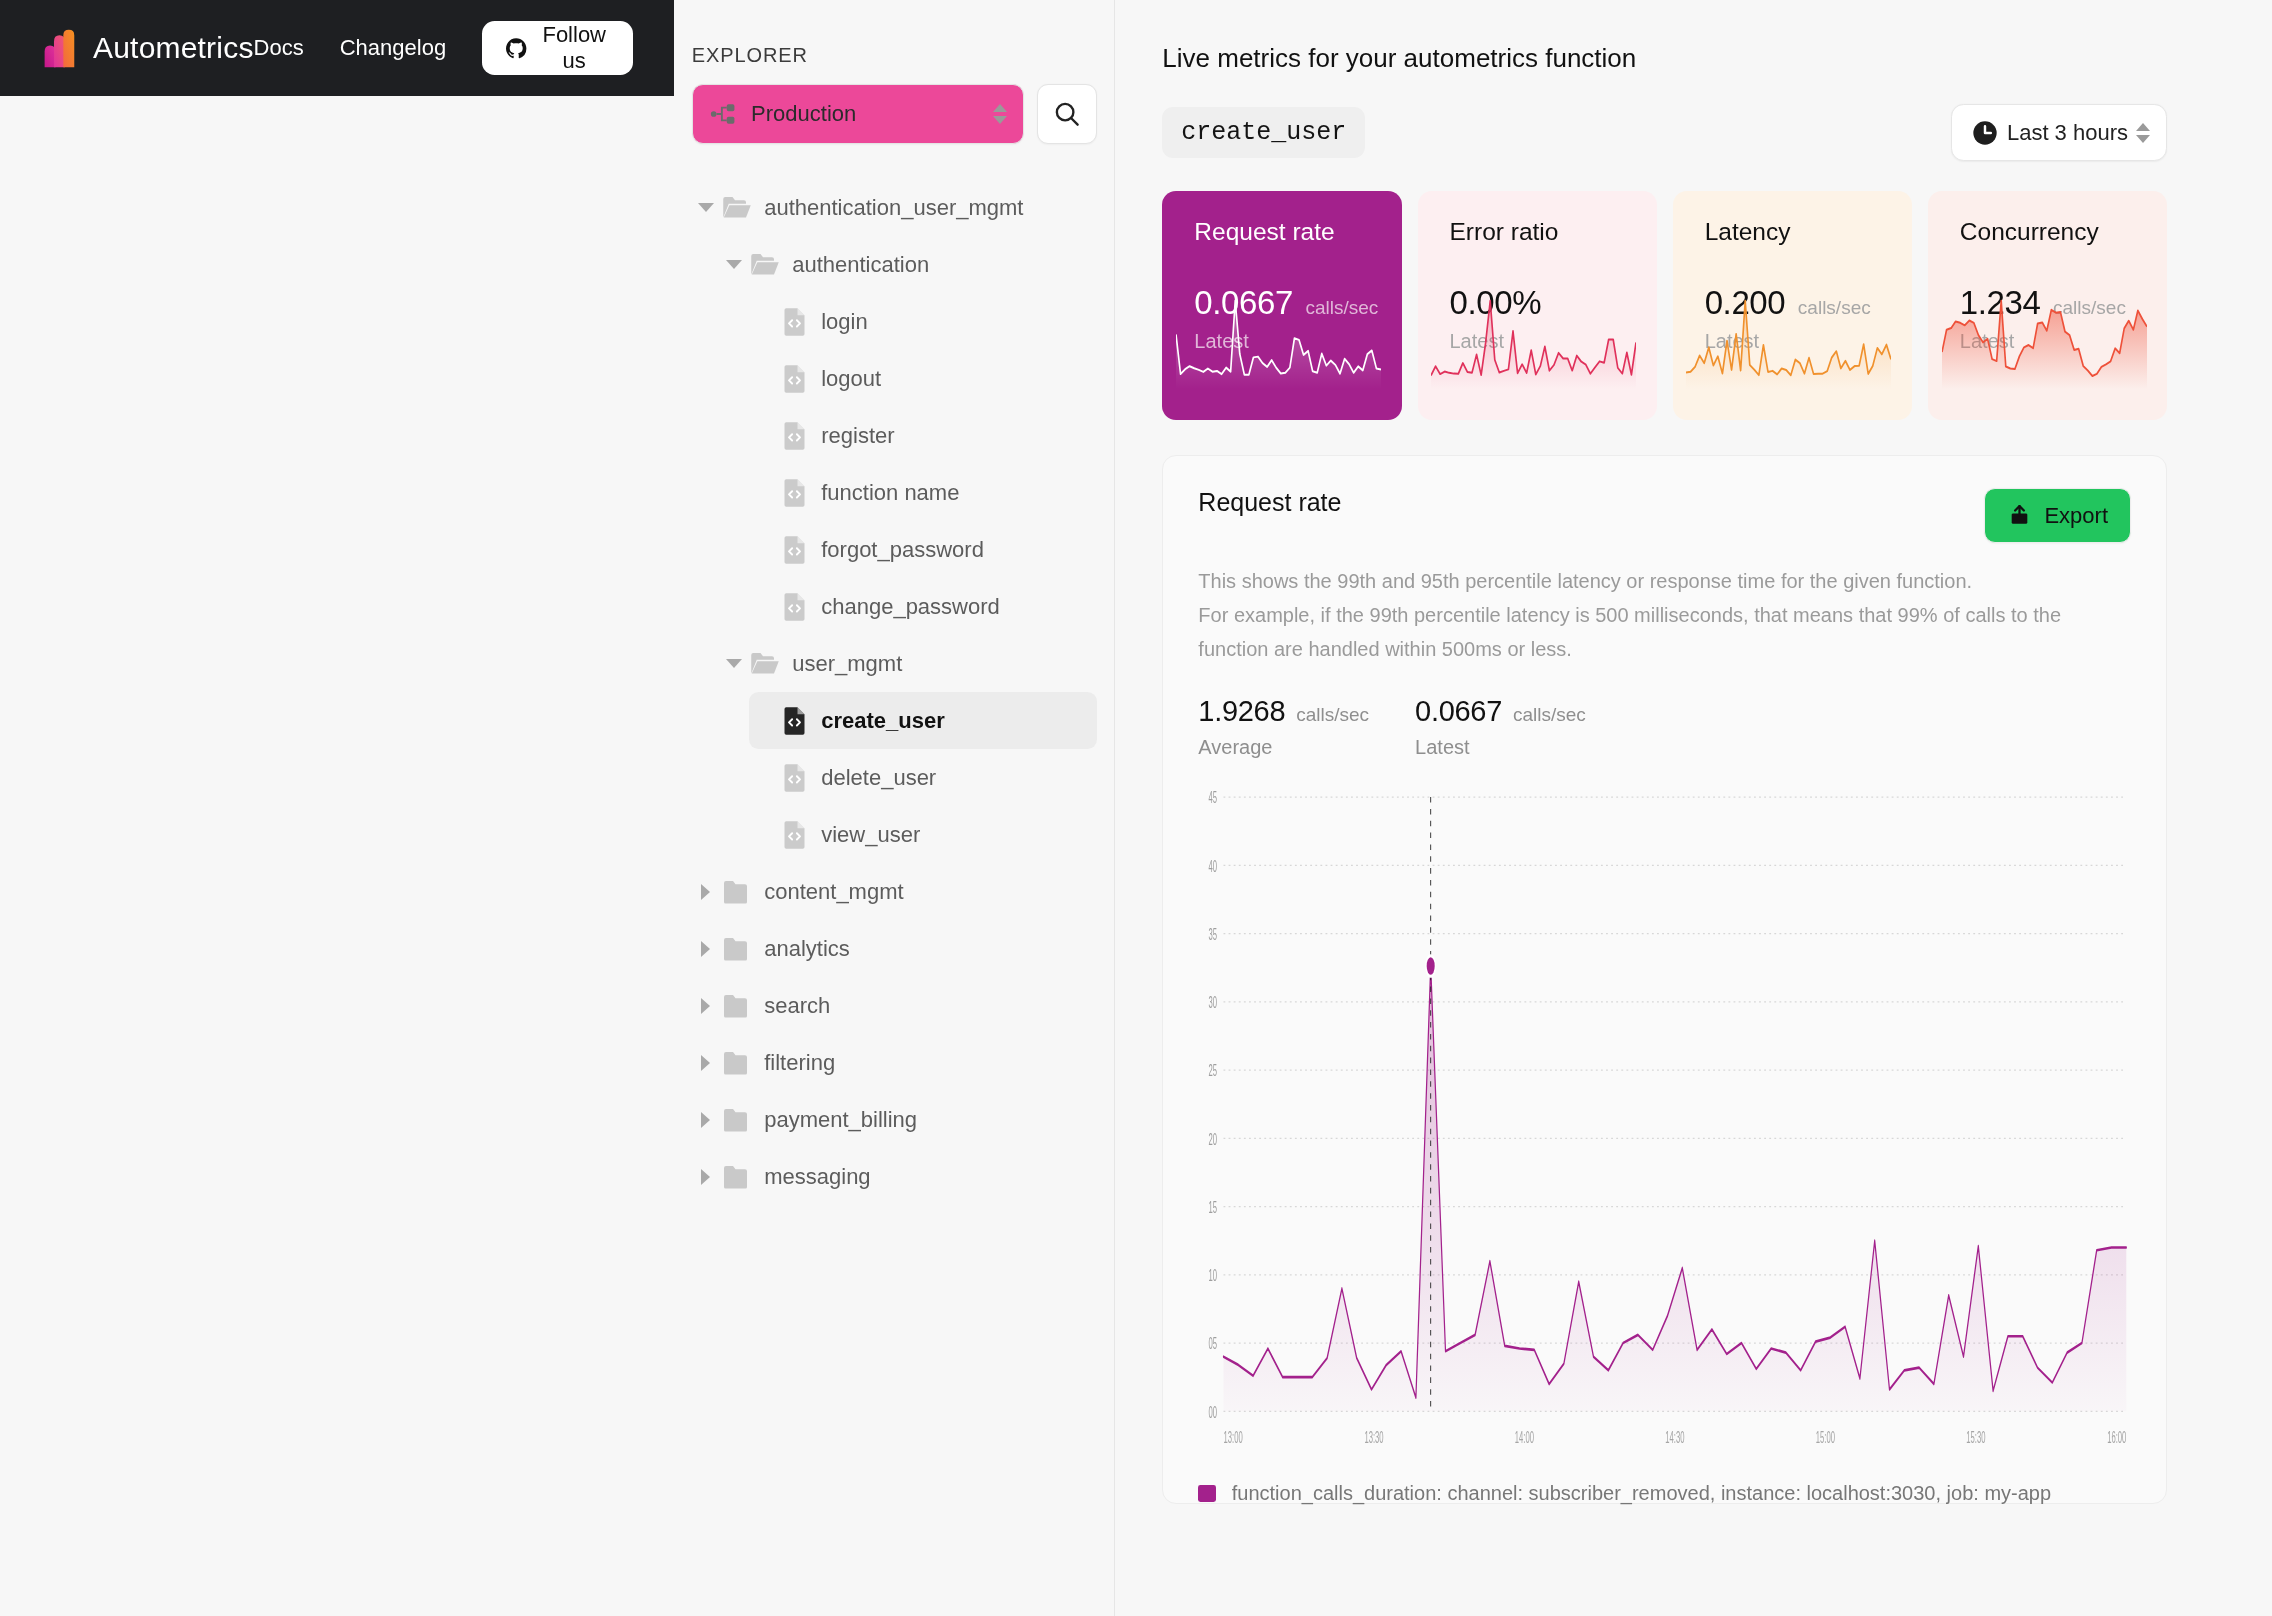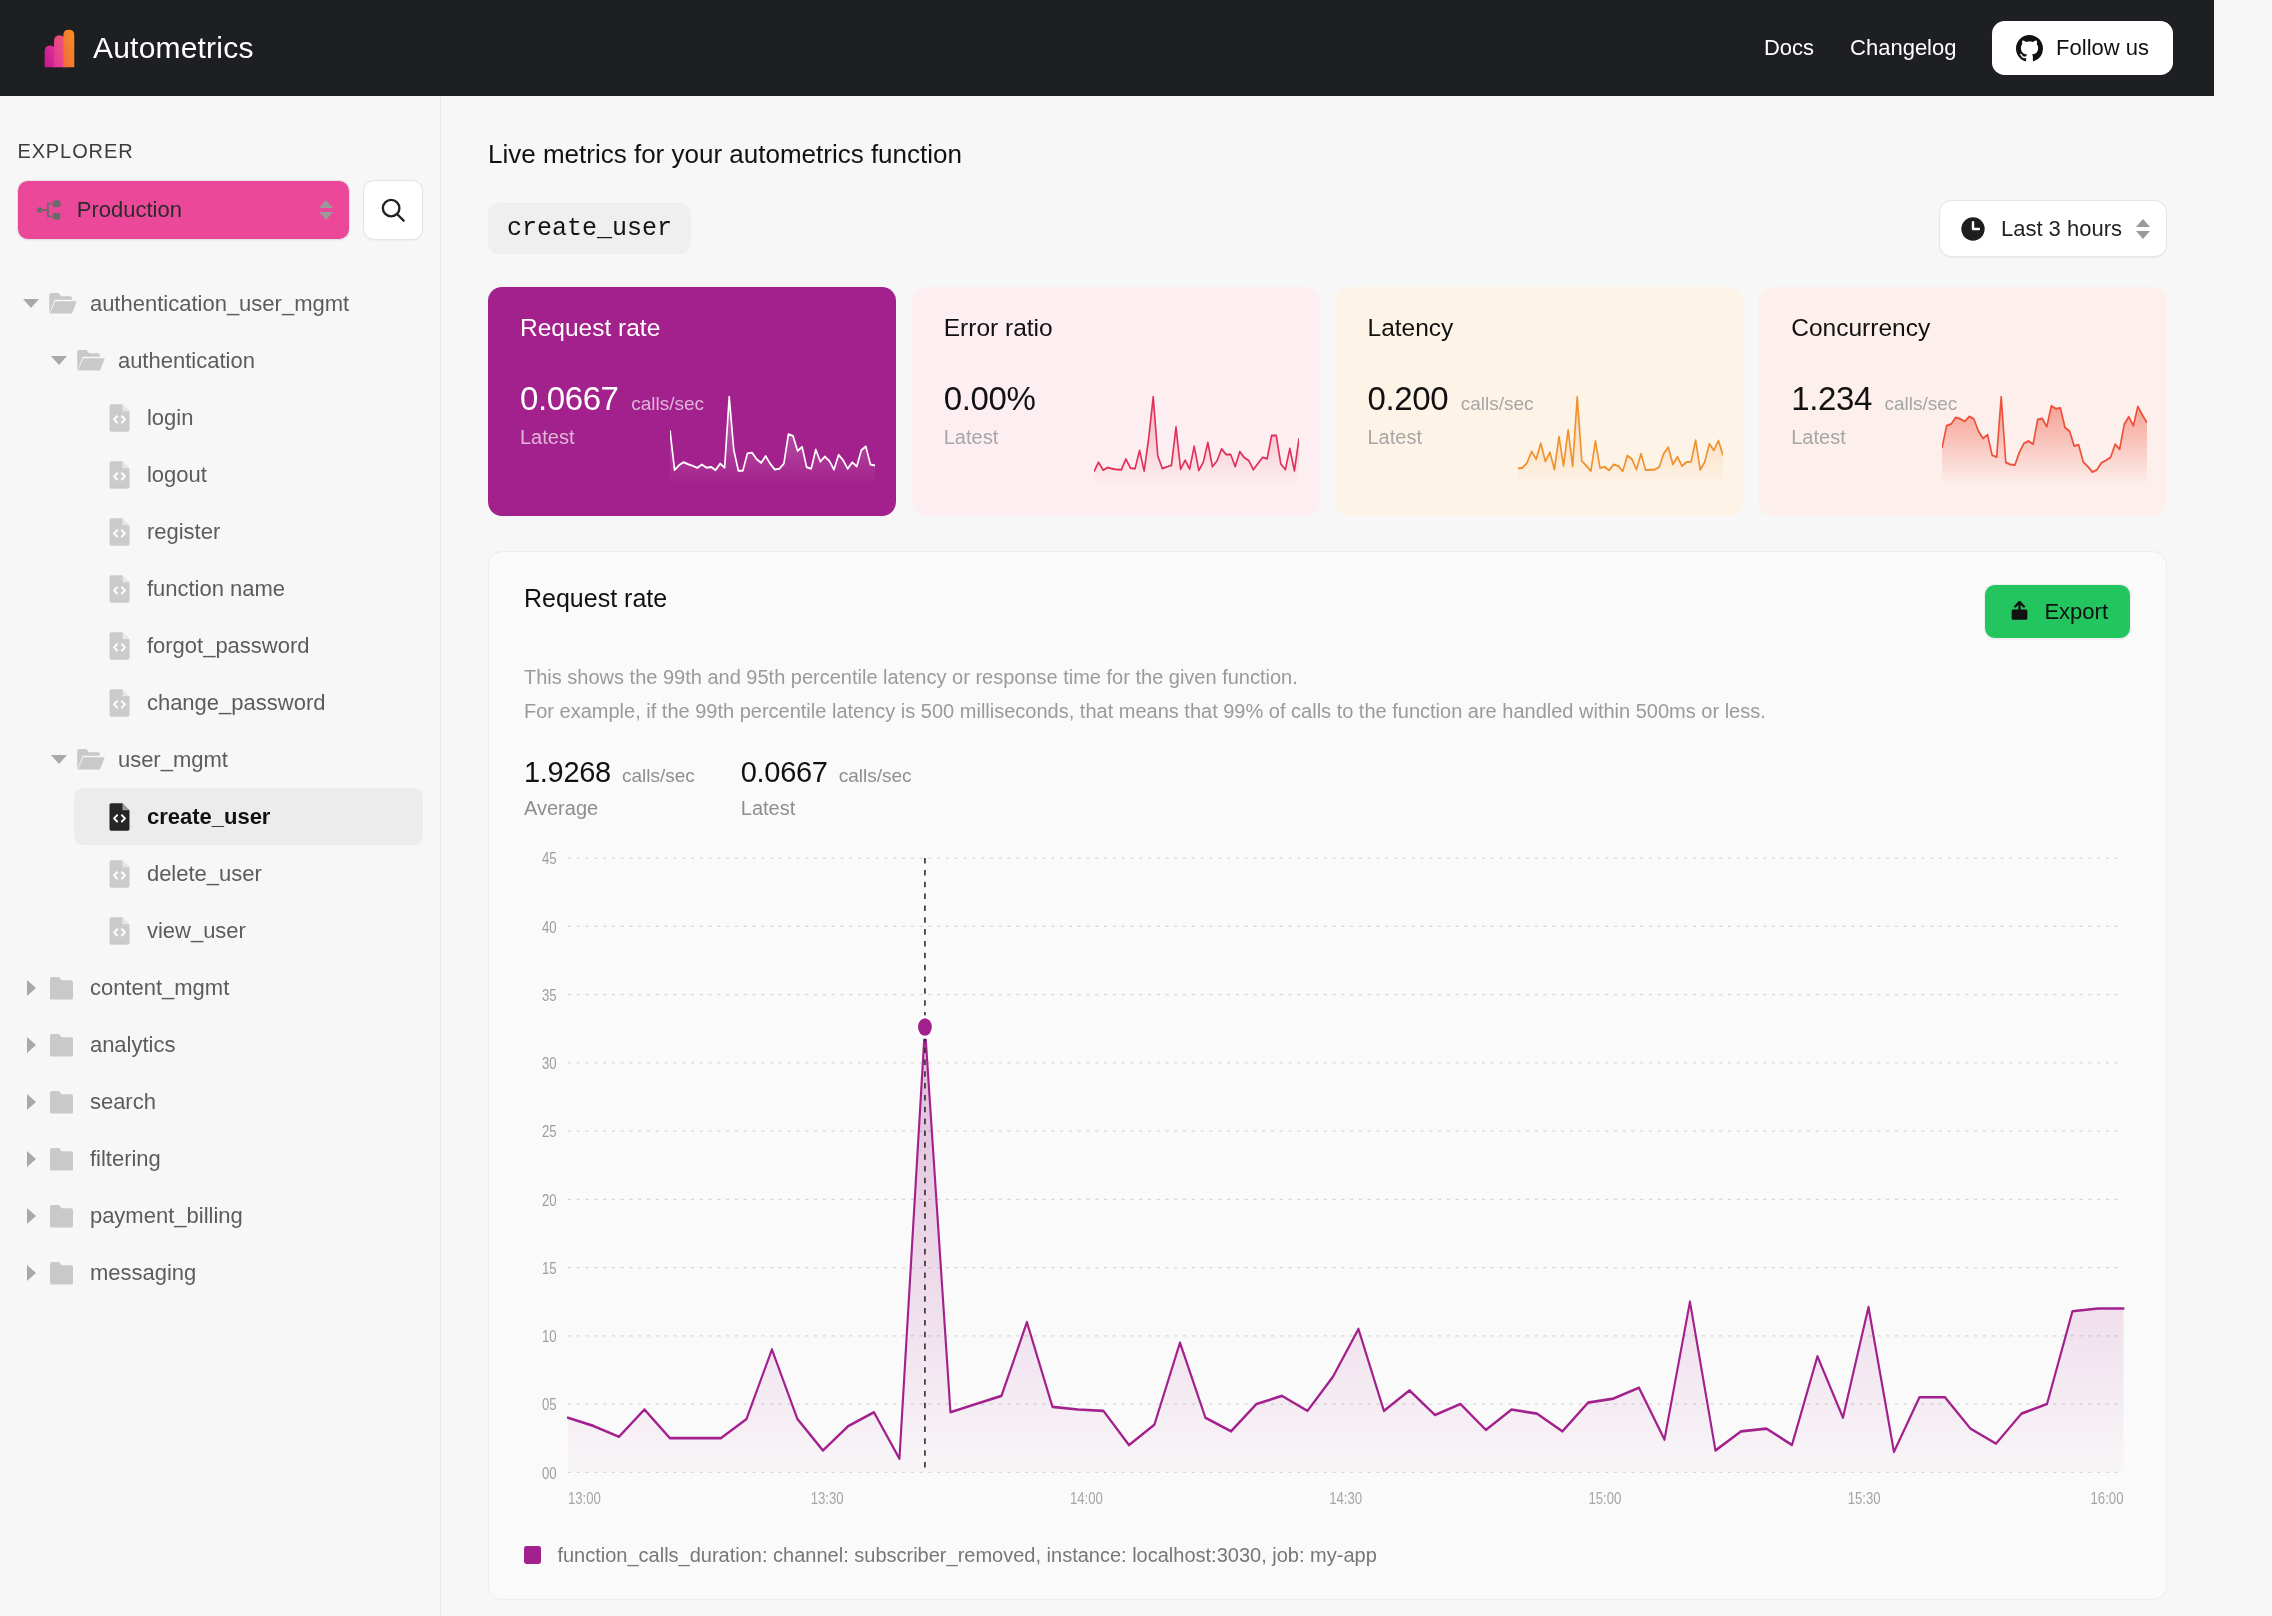--- a/index.html
+++ b/index.html
@@ -2,21 +2,21 @@
 <html style="font-size:12.6px"><head>
 <meta charset="utf-8">
 <style>
   * { box-sizing: border-box; margin: 0; padding: 0; }
   html, body {
     width: 2273px; height: 1616px;
     font-family: "Liberation Sans", sans-serif;
     background: #F7F7F7;
     overflow: hidden;
   }
-  .app { width: 2214px; height: 1616px; display: flex; flex-direction: column; }
+  .app { width: 2214px; height: 1616px; display: flex; flex-direction: row; }
 
   
   .topnav {
     height: 96px; flex: 0 0 96px;
     background: #1E1F22;
     display: flex; align-items: center;
     padding: 0 41px 0 43px;
   }
   .brand { display: flex; align-items: center; gap: 14px; }
   .brand-logo { width: 36px; height: 39px; display: block; }
@@ -78,21 +78,21 @@
   
   .main { flex: 1; min-width: 0; padding: 43px 47px 0 47px; overflow: hidden; }
   .main-title { font-size: 26px; color: #111; font-weight: 400; margin-bottom: 30px; }
   .subhead { display: flex; align-items: center; margin-bottom: 30px; }
   .fn-chip {
     background: #EFEFEF; border-radius: 11px; padding: 11px 19px;
     font-family: "Liberation Mono", monospace; font-size: 25px; color: #141414;
   }
   .range-select {
     margin-left: auto; height: 57px; background: #fff; border: 0.8px solid #E6E6E6;
-    border-radius: 12.6px; display: flex; align-items: center; gap: 14px;
+    border-radius: 12.6px; display: flex; align-items: center; gap: 8px;
     padding: 0 16px 0 19px; box-shadow: 0 0.8px 1.6px rgba(0,0,0,.05); cursor: pointer;
   }
   .range-label { font-size: 22px; color: #222; }
 
   
   .cards { display: flex; gap: 16px; margin-bottom: 35px; }
   .card {
     flex: 1; height: 229px; border-radius: 14px; padding: 27px 27px 0 32px;
     position: relative; overflow: hidden; cursor: pointer;
   }

